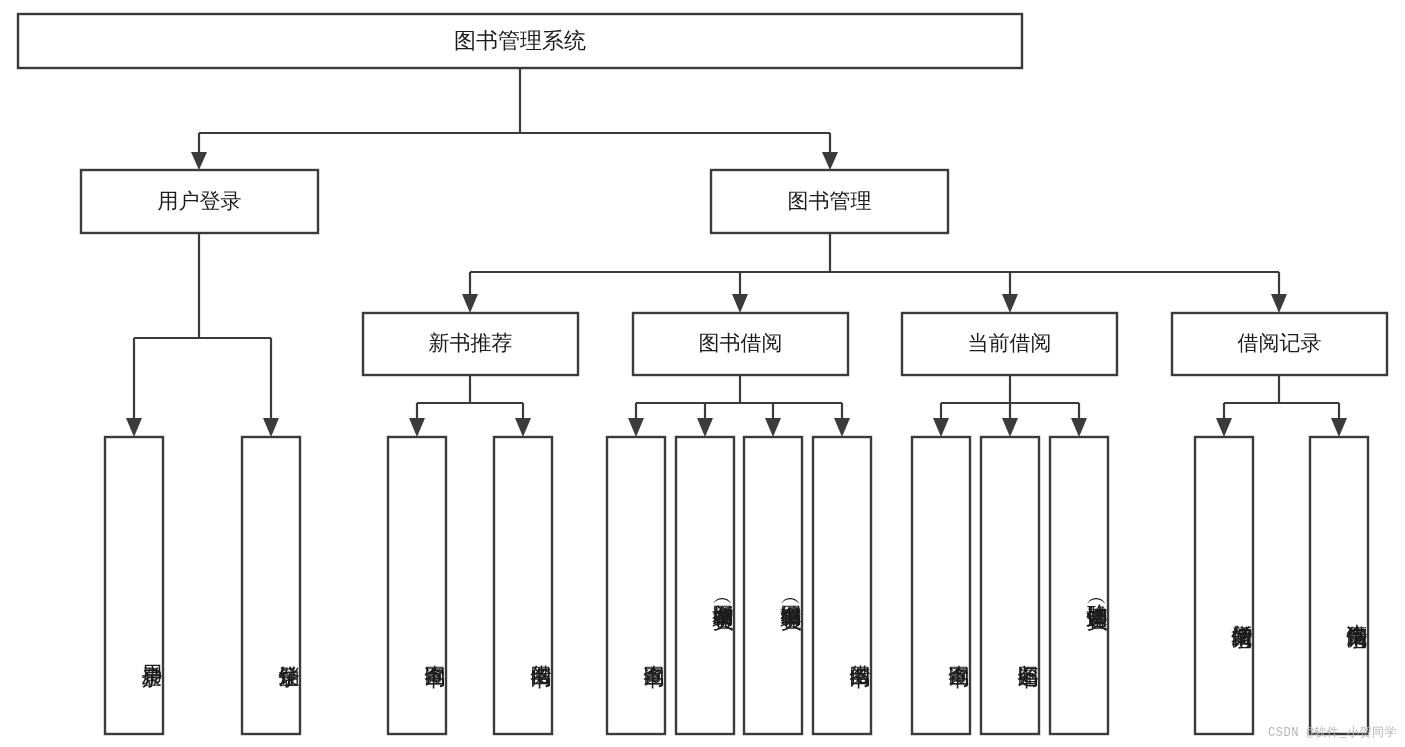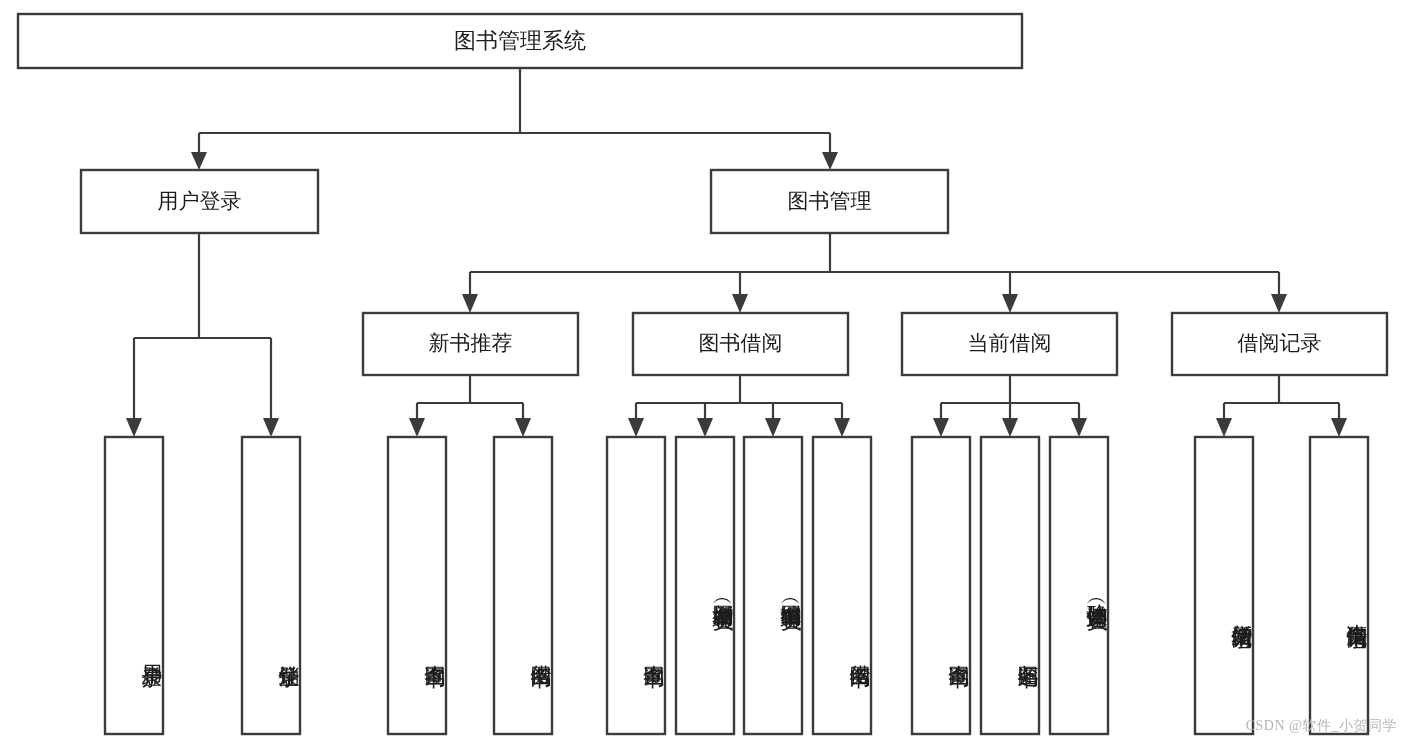--- a/index.html
+++ b/index.html
@@ -66,23 +66,23 @@
     text-align: center;
     display: flex;
     align-items: flex-start;
     justify-content: center;
     pointer-events: none;
     user-select: none;
   }
   .watermark {
     position: absolute;
     right: 8px;
-    bottom: 12px;
-    font-family: Liberation Serif, serif;
-    font-size: 14px;
+    bottom: 6px;
+    font-family: Liberation Mono, monospace;
+    font-size: 12px;
     color: #b6b6b6;
     letter-spacing: 0.5px;
     white-space: nowrap;
   }
 </style>
 </head>
 <body>
 
 <div id="diagram-root">
 

